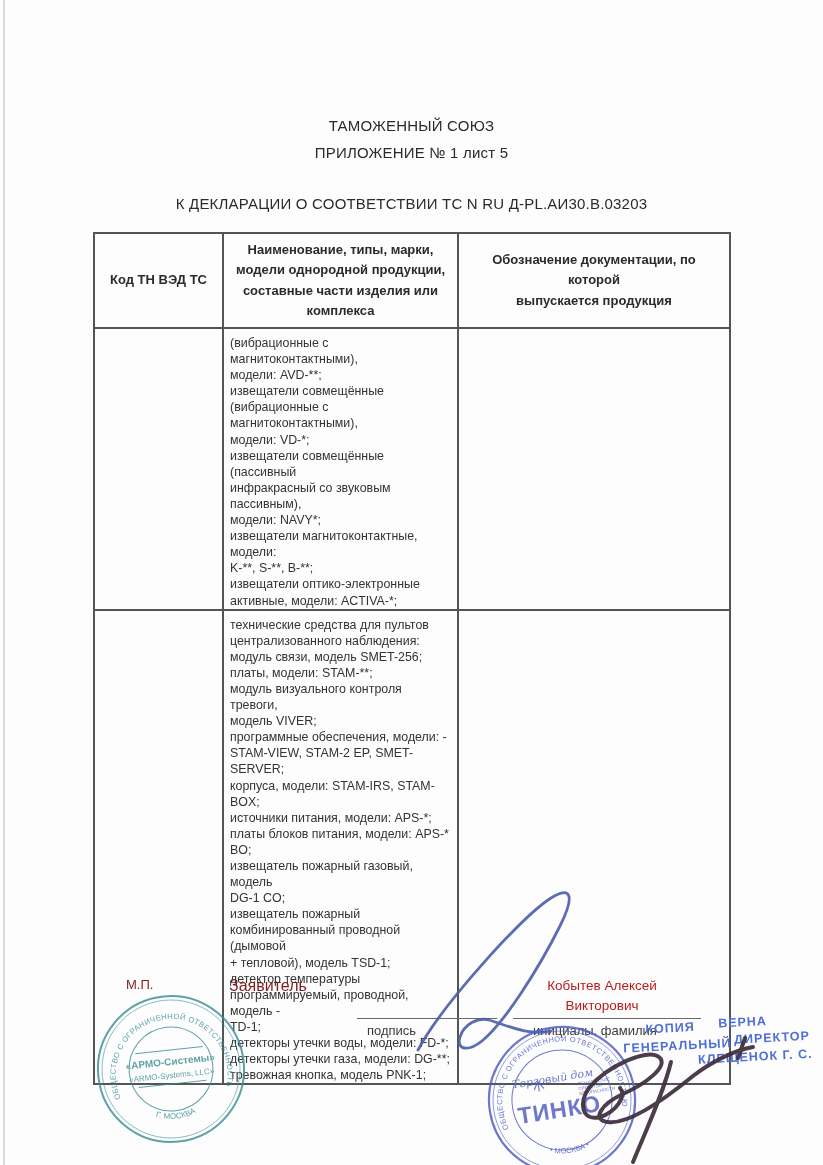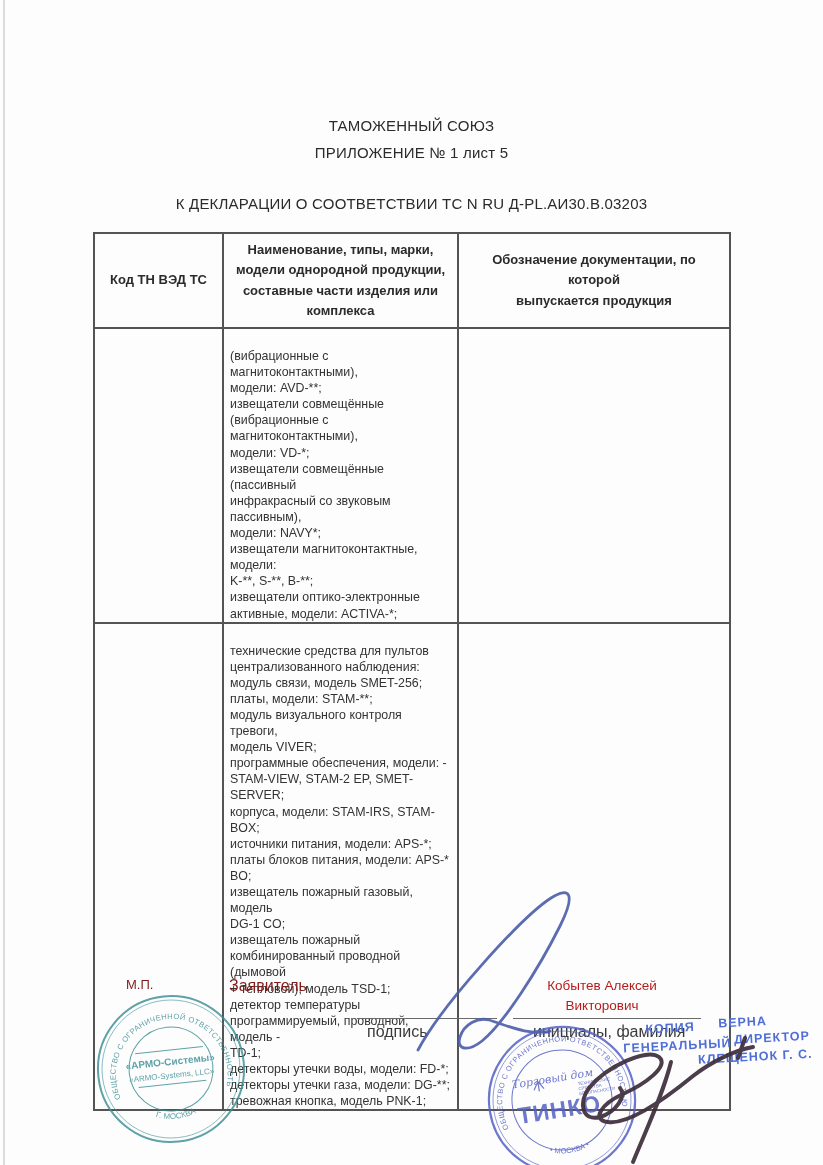--- a/index.html
+++ b/index.html
@@ -18,37 +18,37 @@
     position:absolute;left:93px;top:232px;width:636px;
     border-collapse:collapse;table-layout:fixed;
   }
   .doc-table th,.doc-table td{border:2px solid #545454;white-space:pre-line;overflow:hidden;}
   .doc-table th{
     font-size:13px;font-weight:bold;line-height:20.5px;text-align:center;
     vertical-align:middle;padding:2px 6px;color:#2b2b2b;height:89px;
   }
   .doc-table td{
     font-size:12.4px;line-height:16.1px;vertical-align:top;
-    padding:19px 5px 0 6px;color:#333;text-align:left;
+    padding:6px 5px 0 6px;color:#333;text-align:left;
   }
   tr.r-1 td{height:192px}
   tr.r-2 td{height:403px}
   tr.r-3 td{height:36px}
 
   .lbl{position:absolute;font-size:13px;color:#7f1d1d;white-space:pre;}
   .mp{left:126px;top:977px;}
   .applicant{left:219px;top:977px;font-size:16px;margin-left:10px;}
   .name-block{
     position:absolute;left:507px;top:976px;width:190px;text-align:center;
     font-size:13.5px;line-height:20px;color:#b91c1c;white-space:pre-line;
   }
   .sig-line{position:absolute;top:1018px;height:0;border-top:1.5px solid #6a6a6a;}
   .sig-line.l1{left:357px;width:140px;}
   .sig-line.l2{left:513px;width:188px;}
-  .caption{position:absolute;top:1023px;font-size:16px;color:#3a3a3a;white-space:pre;}
+  .caption{position:absolute;top:1023px;font-size:13px;color:#3a3a3a;white-space:pre;}
   .cap1{left:367px;}
   .cap2{left:533px;}
 
   .copy-stamp{
     position:absolute;left:615px;top:1022px;width:210px;height:60px;
     transform:rotate(-3deg);transform-origin:0 0;
     color:#4f6fd6;font-weight:bold;
   }
   .copy-stamp div{position:absolute;font-size:12.5px;letter-spacing:1px;white-space:pre;}
   .cs-1a{left:30px;top:2px;}  .cs-1b{left:103px;top:0;}

